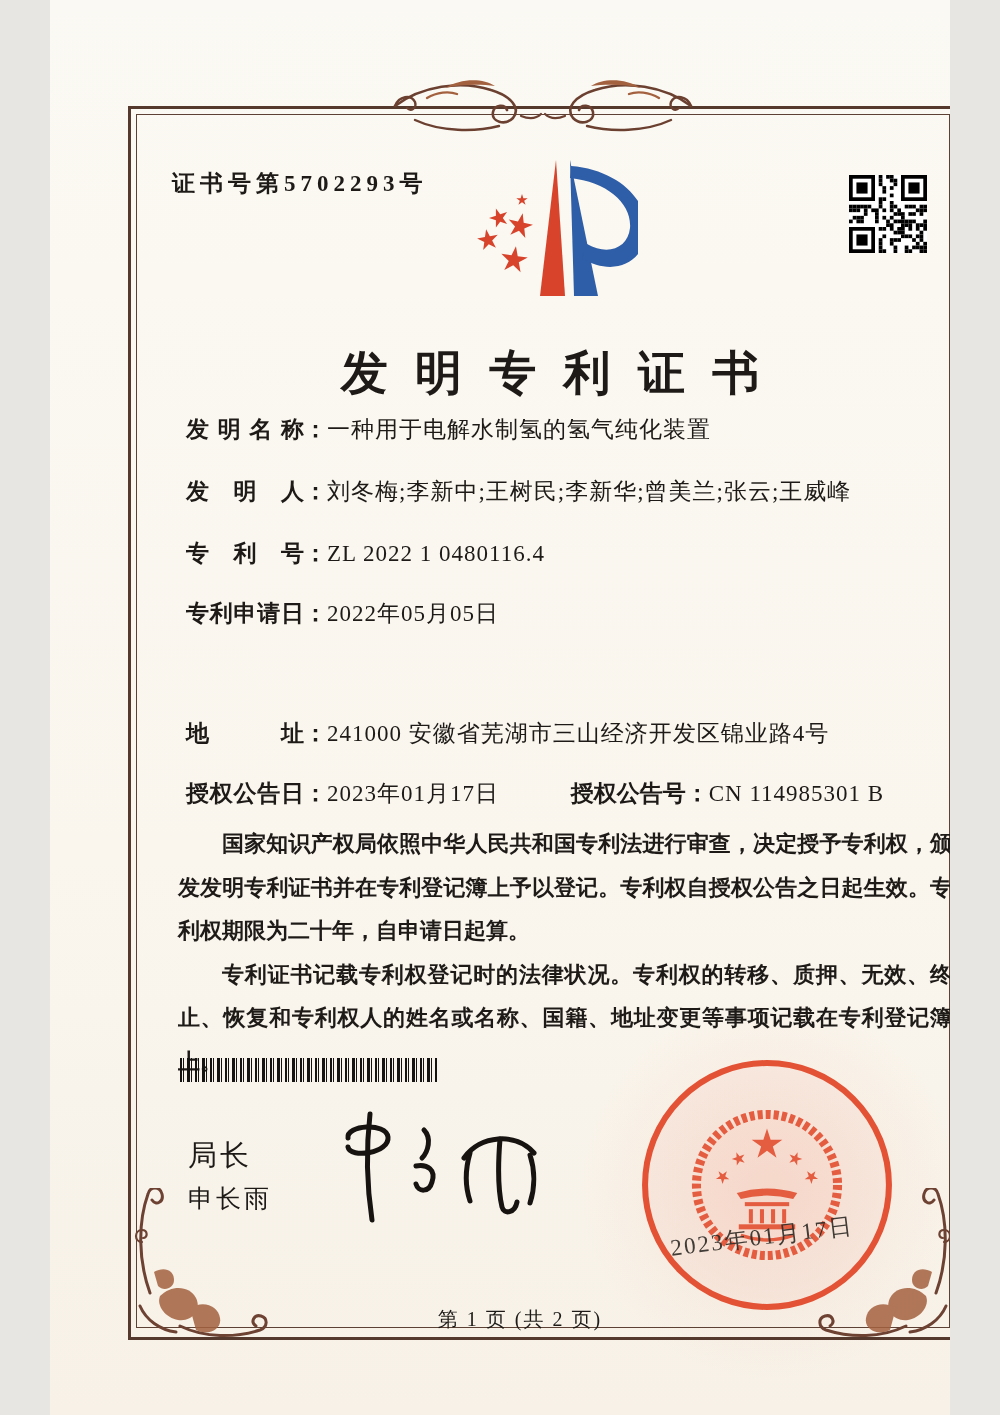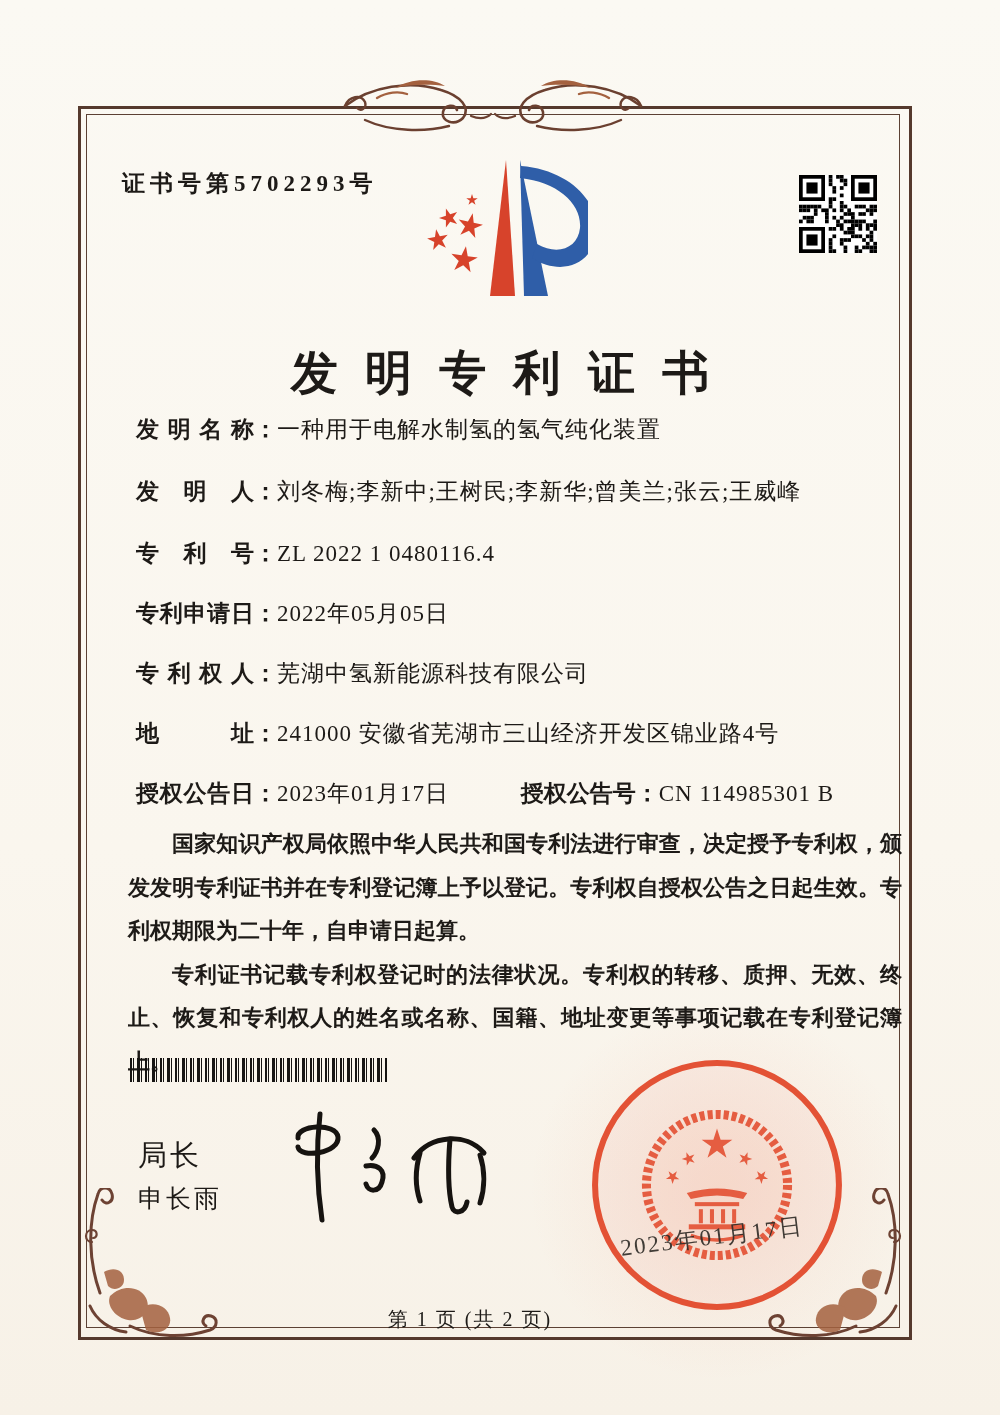--- a/index.html
+++ b/index.html
@@ -1,17 +1,17 @@
 <!DOCTYPE html>
 <html><head>
 <meta charset="utf-8">
 <style>
   html,body{margin:0;padding:0;background:#e8e6e2;}
   .page{
-    position:relative; width:1000px; height:1415px; margin:0 auto; overflow:hidden;
+    position:relative; width:900px; height:1415px; margin:0 auto; overflow:hidden;
     background:
       radial-gradient(circle at 720px 1190px, rgba(238,150,120,0.16), rgba(238,150,120,0) 190px),
       linear-gradient(180deg,#fbf9f3 0%, #faf6ee 60%, #f7f1e7 100%);
     font-family:"Liberation Serif","DejaVu Serif",serif; color:#1d1a17;
   }
   .frame-outer{position:absolute;left:78px;top:106px;width:828px;height:1228px;border:3px solid #55392d;}
   .frame-inner{position:absolute;left:86px;top:114px;width:812px;height:1212px;border:1px solid #5c4134;}
   .orn{position:absolute;}
   .cert-number{position:absolute;left:122px;top:168px;font-size:23px;letter-spacing:5px;font-weight:bold;}
   .logo{position:absolute;left:420px;top:154px;width:168px;height:150px;}
@@ -242,23 +242,20 @@
   </div>
   <div class="frow" style="top:476px;">
     <span class="flabel">发明人</span><span class="fcolon">：</span><span class="fvalue">刘冬梅;李新中;王树民;李新华;曾美兰;张云;王威峰</span>
   </div>
   <div class="frow" style="top:538px;">
     <span class="flabel">专利号</span><span class="fcolon">：</span><span class="fvalue">ZL 2022 1 0480116.4</span>
   </div>
   <div class="frow" style="top:598px;">
     <span class="flabel">专利申请日</span><span class="fcolon">：</span><span class="fvalue">2022年05月05日</span>
   </div>
-  <div class="frow" style="top:658px;">
-    <span class="flabel">专利权人</span><span class="fcolon">：</span><span class="fvalue">芜湖中氢新能源科技有限公司</span>
-  </div>
   <div class="frow" style="top:718px;">
     <span class="flabel">地址</span><span class="fcolon">：</span><span class="fvalue">241000 安徽省芜湖市三山经济开发区锦业路4号</span>
   </div>
   <div class="frow" style="top:778px;">
     <span class="flabel">授权公告日</span><span class="fcolon">：</span><span class="fvalue">2023年01月17日</span>
     <span class="flabel2" style="margin-left:66px;">授权公告号</span><span class="fcolon">：</span><span class="fvalue">CN 114985301 B</span>
   </div>
 
   <div class="paras">
     <p>国家知识产权局依照中华人民共和国专利法进行审查，决定授予专利权，颁发发明专利证书并在专利登记簿上予以登记。专利权自授权公告之日起生效。专利权期限为二十年，自申请日起算。</p>

